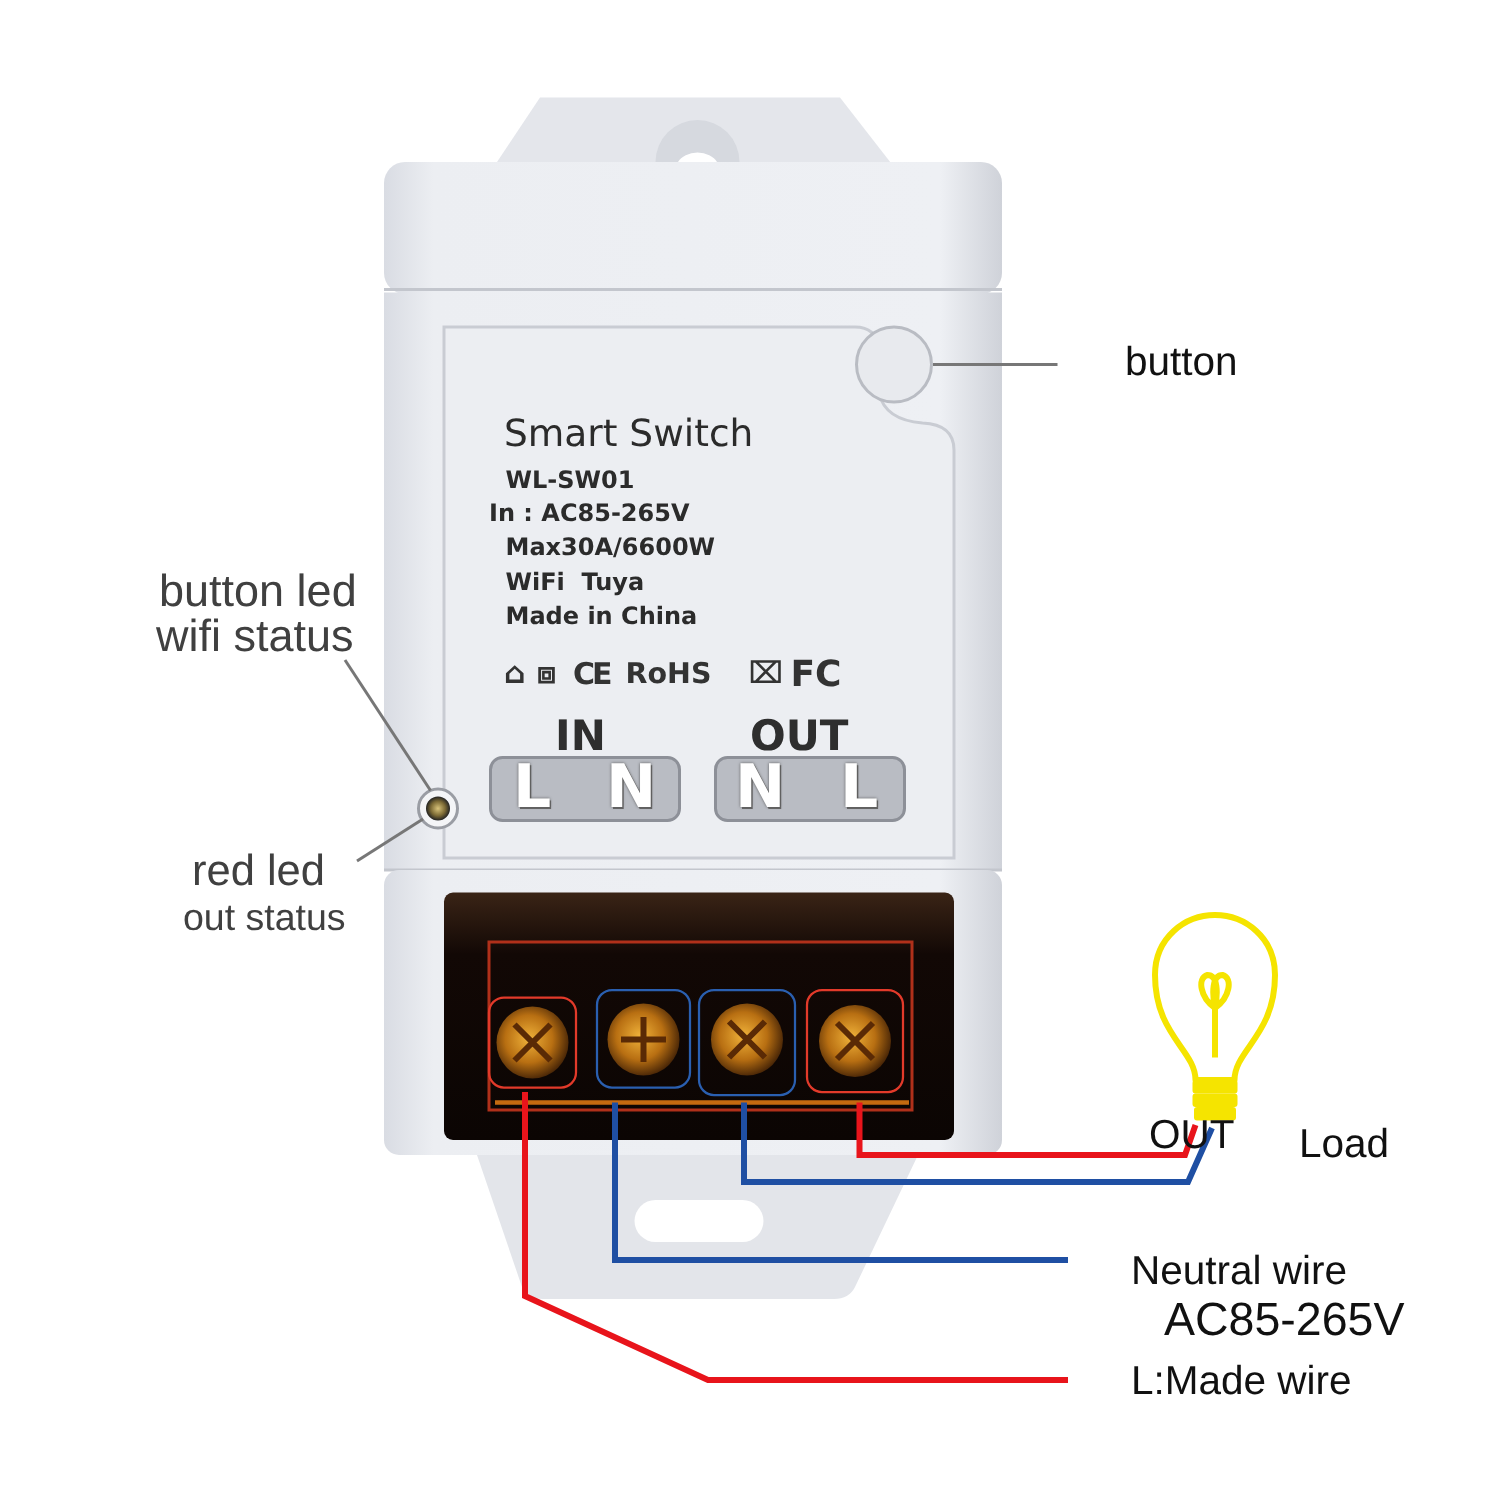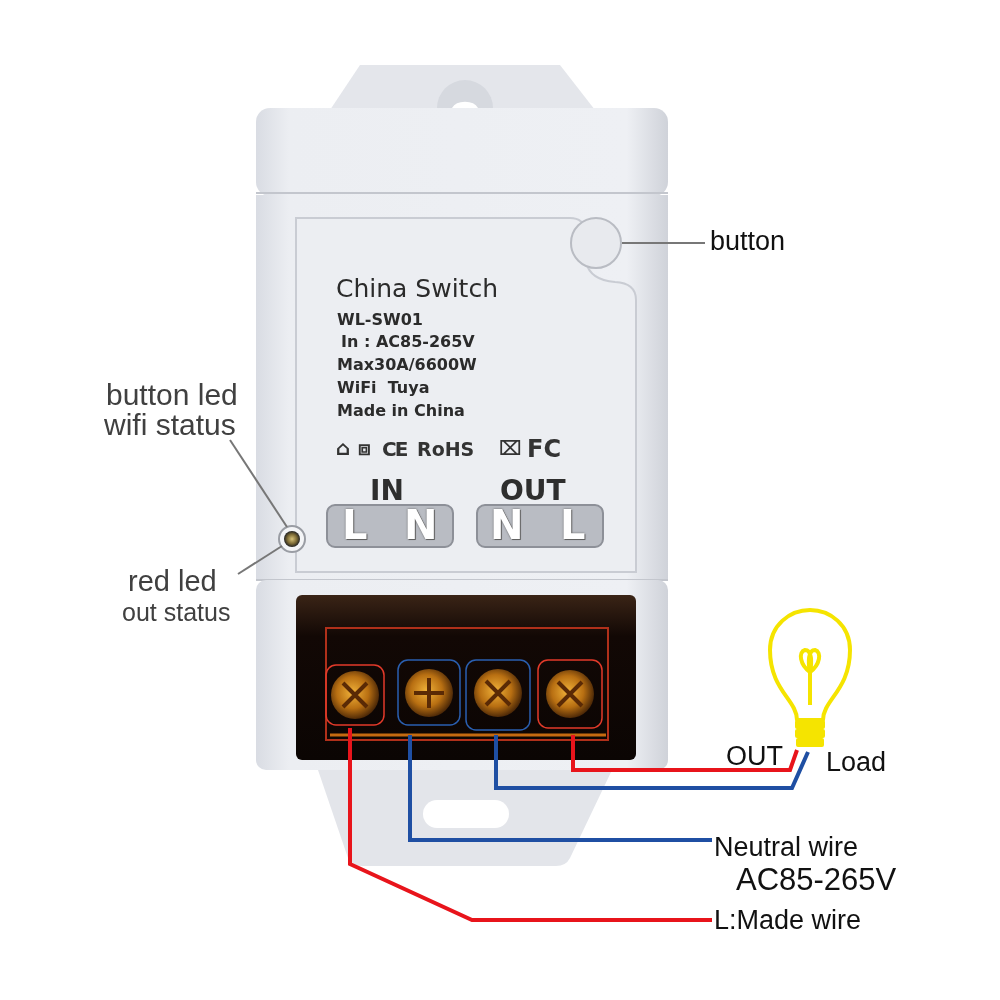--- a/index.html
+++ b/index.html
@@ -1,21 +1,21 @@
 <!DOCTYPE html>
 <html><head>
 <meta charset="utf-8">
 <style>
   html, body { margin: 0; padding: 0; background: #ffffff; }
   body { width: 1000px; height: 1000px; position: relative; overflow: hidden;
          font-family: "Liberation Sans", sans-serif; }
   svg { position: absolute; left: 0; top: 0; }
   .lbl { position: absolute; font-family: "Liberation Sans", sans-serif; white-space: nowrap; }
   .lbl-grey { color: #404040; }
-  .lbl-black { color: #111111; }
+  .lbl-black { color: #111111; margin-left: 40px; }
   .dev-text { position: absolute; font-family: "DejaVu Sans", sans-serif; color: #2b2b2b;
               white-space: nowrap; font-weight: bold; }
   .terminal-letter { position: absolute; font-family: "DejaVu Sans", sans-serif; font-weight: bold;
                      color: #ffffff; font-size: 40px; text-shadow: 0 0 2px #555, 1px 1px 0 #666; }
   .section-label { position: absolute; font-family: "DejaVu Sans", sans-serif; font-weight: bold;
                    color: #2e2e2e; font-size: 28px; }
   .cert { position: absolute; font-family: "DejaVu Sans", sans-serif; font-weight: bold; color: #333; }
 </style>
 </head>
 <body>
@@ -131,23 +131,23 @@
   </g>
   <g fill="none" stroke="#e8141b" stroke-width="4">
     <polyline points="350,728 350,864 472,920 712,920"></polyline>
   </g>
 
   <line x1="622" y1="243" x2="705" y2="243" stroke="#777" stroke-width="2"></line>
   <line x1="230" y1="440" x2="287" y2="527" stroke="#777" stroke-width="2"></line>
   <line x1="238" y1="574" x2="282" y2="546" stroke="#777" stroke-width="2"></line>
 </svg>
 
-<div class="dev-text" style="left:336px; top:274px; font-size:25px; font-weight:normal;">China Switch</div>
+<div class="dev-text" style="left:336px; top:274px; font-size:25px; font-weight:normal;">Smart Switch</div>
 <div class="dev-text" style="left:337px; top:310px; font-size:16px;">WL-SW01</div>
-<div class="dev-text" style="left:341px; top:332px; font-size:16px;">In : AC85-265V</div>
+<div class="dev-text" style="left:326px; top:332px; font-size:16px;">In : AC85-265V</div>
 <div class="dev-text" style="left:337px; top:355px; font-size:16px;">Max30A/6600W</div>
 <div class="dev-text" style="left:337px; top:378px; font-size:16px; white-space:pre;">WiFi  Tuya</div>
 <div class="dev-text" style="left:337px; top:401px; font-size:16px;">Made in China</div>
 
 <div style="position:absolute; left:336px; top:436px; height:24px;">
   <span class="cert" style="left:0; top:0; font-size:20px;">⌂</span>
   <span class="cert" style="left:22px; top:0; font-size:20px;">⧈</span>
   <span class="cert" style="left:46px; top:1px; font-size:20px; letter-spacing:-2px;">CE</span>
   <span class="cert" style="left:81px; top:2px; font-size:19px;">RoHS</span>
   <span class="cert" style="left:163px; top:0; font-size:20px;">⌧</span>

